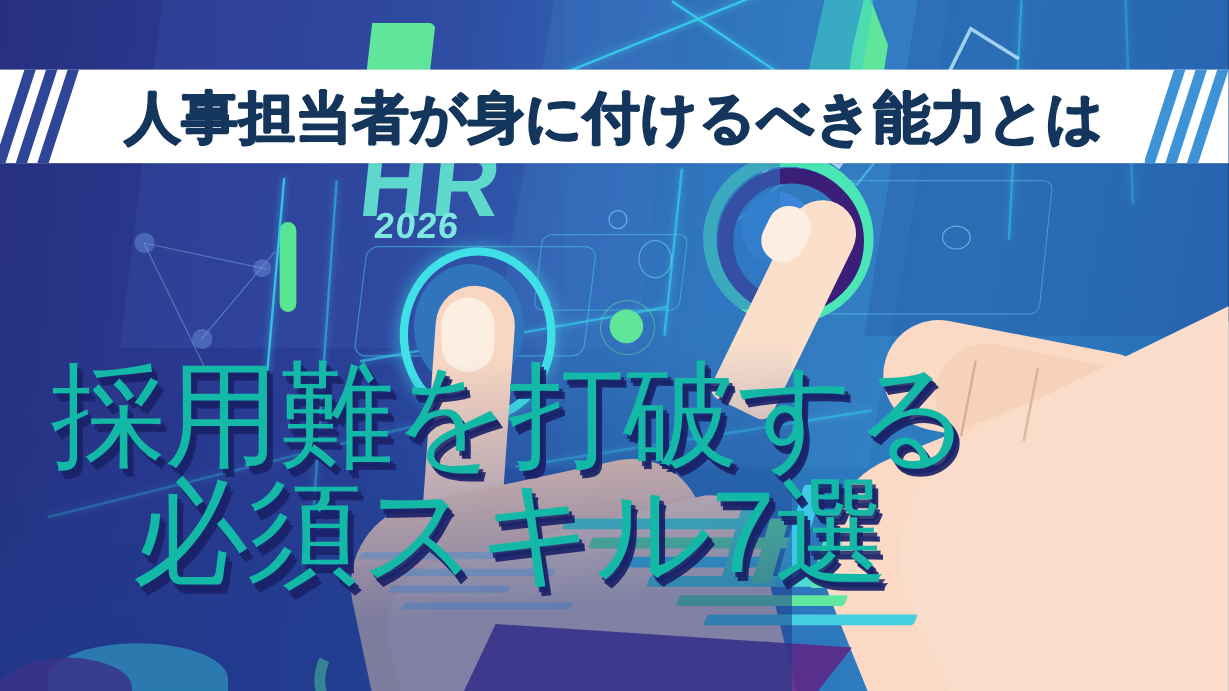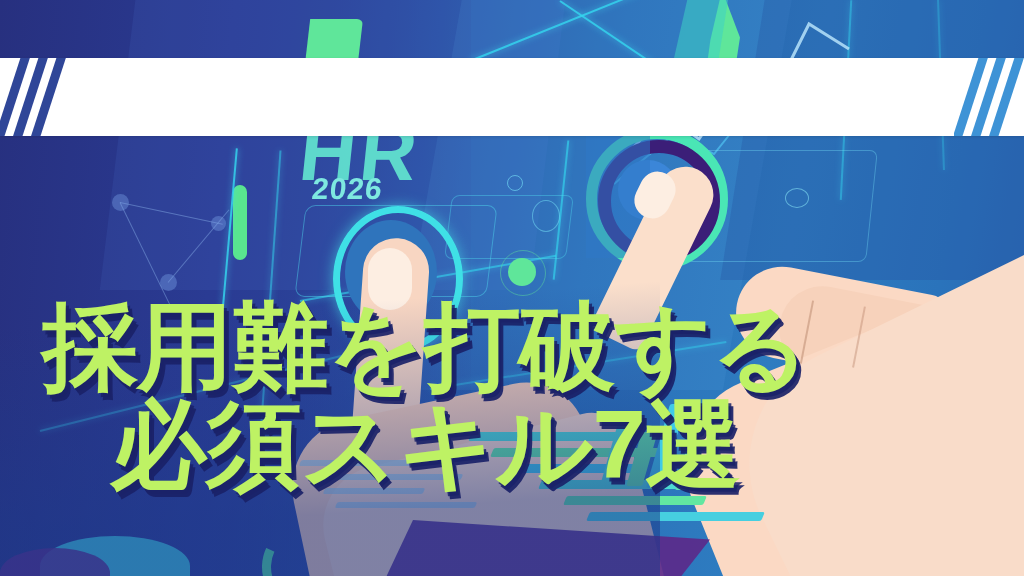--- a/index.html
+++ b/index.html
@@ -169,22 +169,22 @@
   }
   .banner-stripes.left i { background: #2f4698; }
   .banner-stripes.right i { background: #3e93d6; }
 
   
   .headline {
     position: absolute;
     left: 42px;
     top: 300px;
     z-index: 30;
-    color: #bef264;
-    font-weight: 700;
+    color: #14b8a6;
+    font-weight: 400;
     line-height: 0.98;
     letter-spacing: -1px;
   }
   .headline .ln {
     display: block;
     font-size: 96px;
     white-space: nowrap;
     text-shadow:
       5px 7px 0 rgba(26,34,104,0.92),
       3px 4px 0 rgba(26,34,104,0.85);
@@ -336,20 +336,21 @@
   <div style="position:absolute;left:0px;top:548px;width:110px;height:50px;background:#5b2a8a;border-radius:50% 50% 0 0;opacity:.85;"></div>
 
   <div class="bg-bottom-dark"></div>
 
   <div class="banner">
     <div class="banner-stripes left">
       <i style="left:6px"></i>
         <i style="left:24px"></i>
         <i style="left:42px"></i>
     </div>
+    <div class="banner-text">人事担当者が身に付けるべき能力とは</div>
     <div class="banner-stripes right">
       <i style="left:10px"></i>
         <i style="left:28px"></i>
         <i style="left:46px"></i>
     </div>
   </div>
 
   <div class="headline">
     <span class="ln ln1">採用難を打破する</span>
     <span class="ln ln2">必須スキル7選</span>

